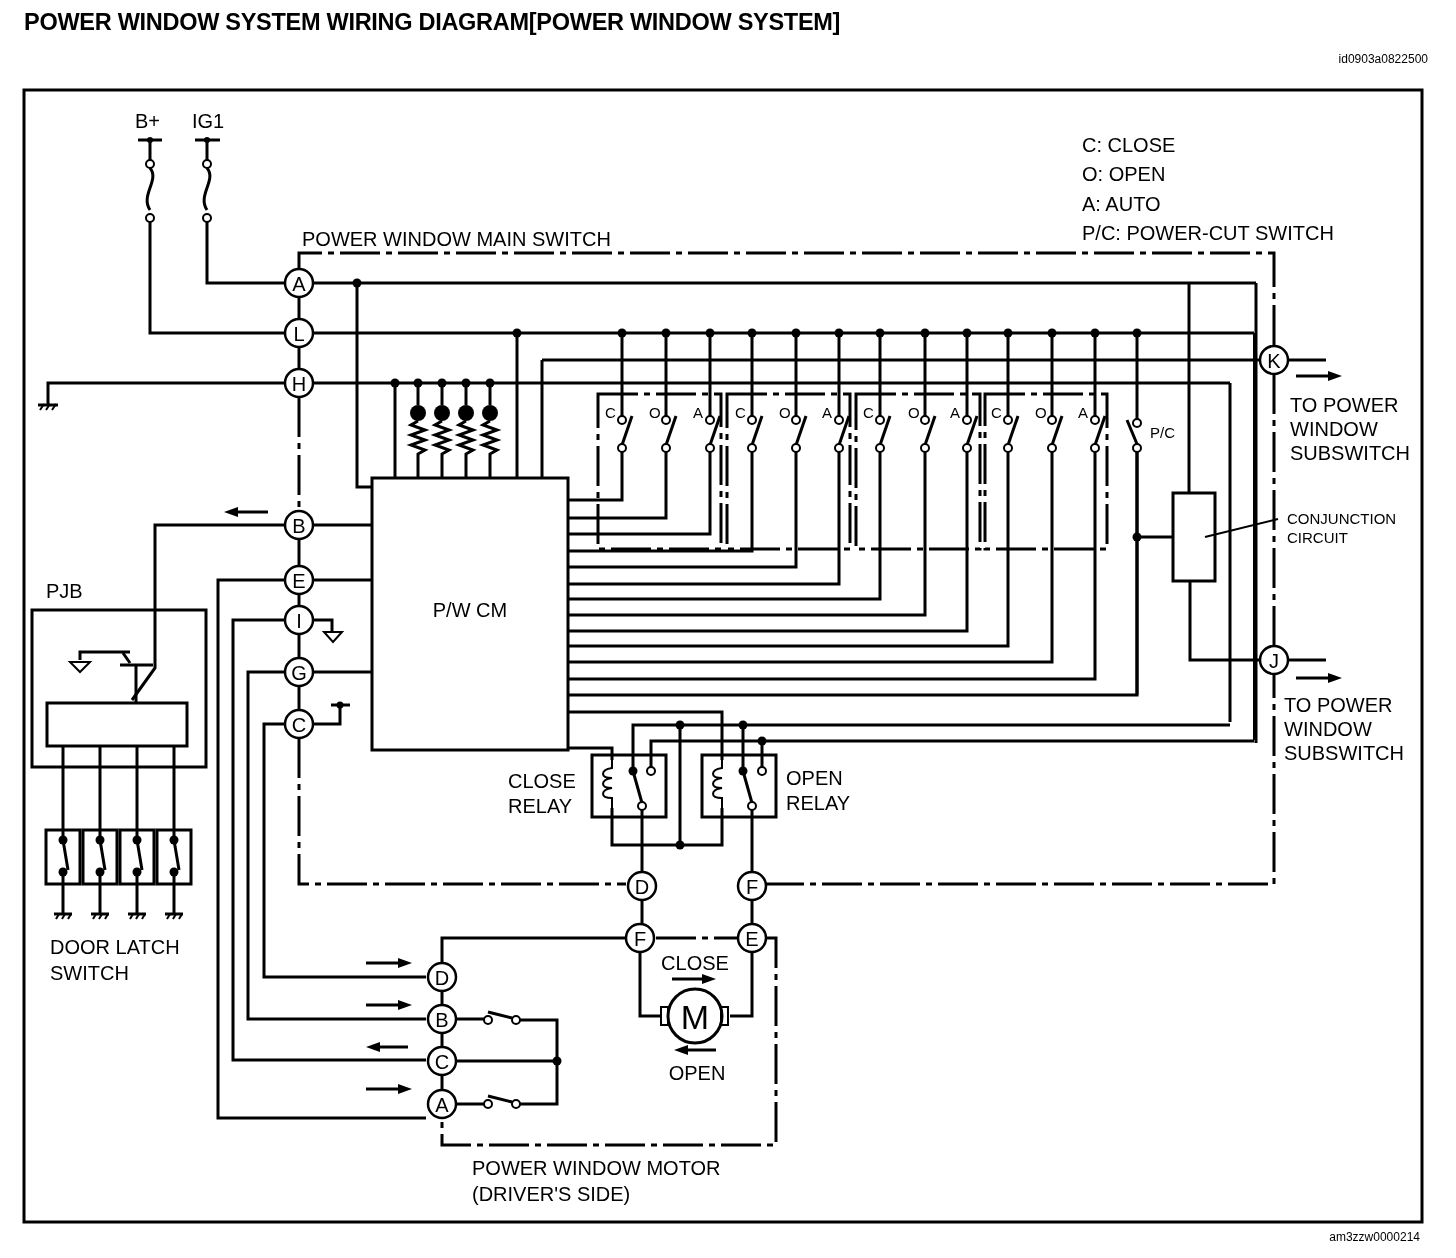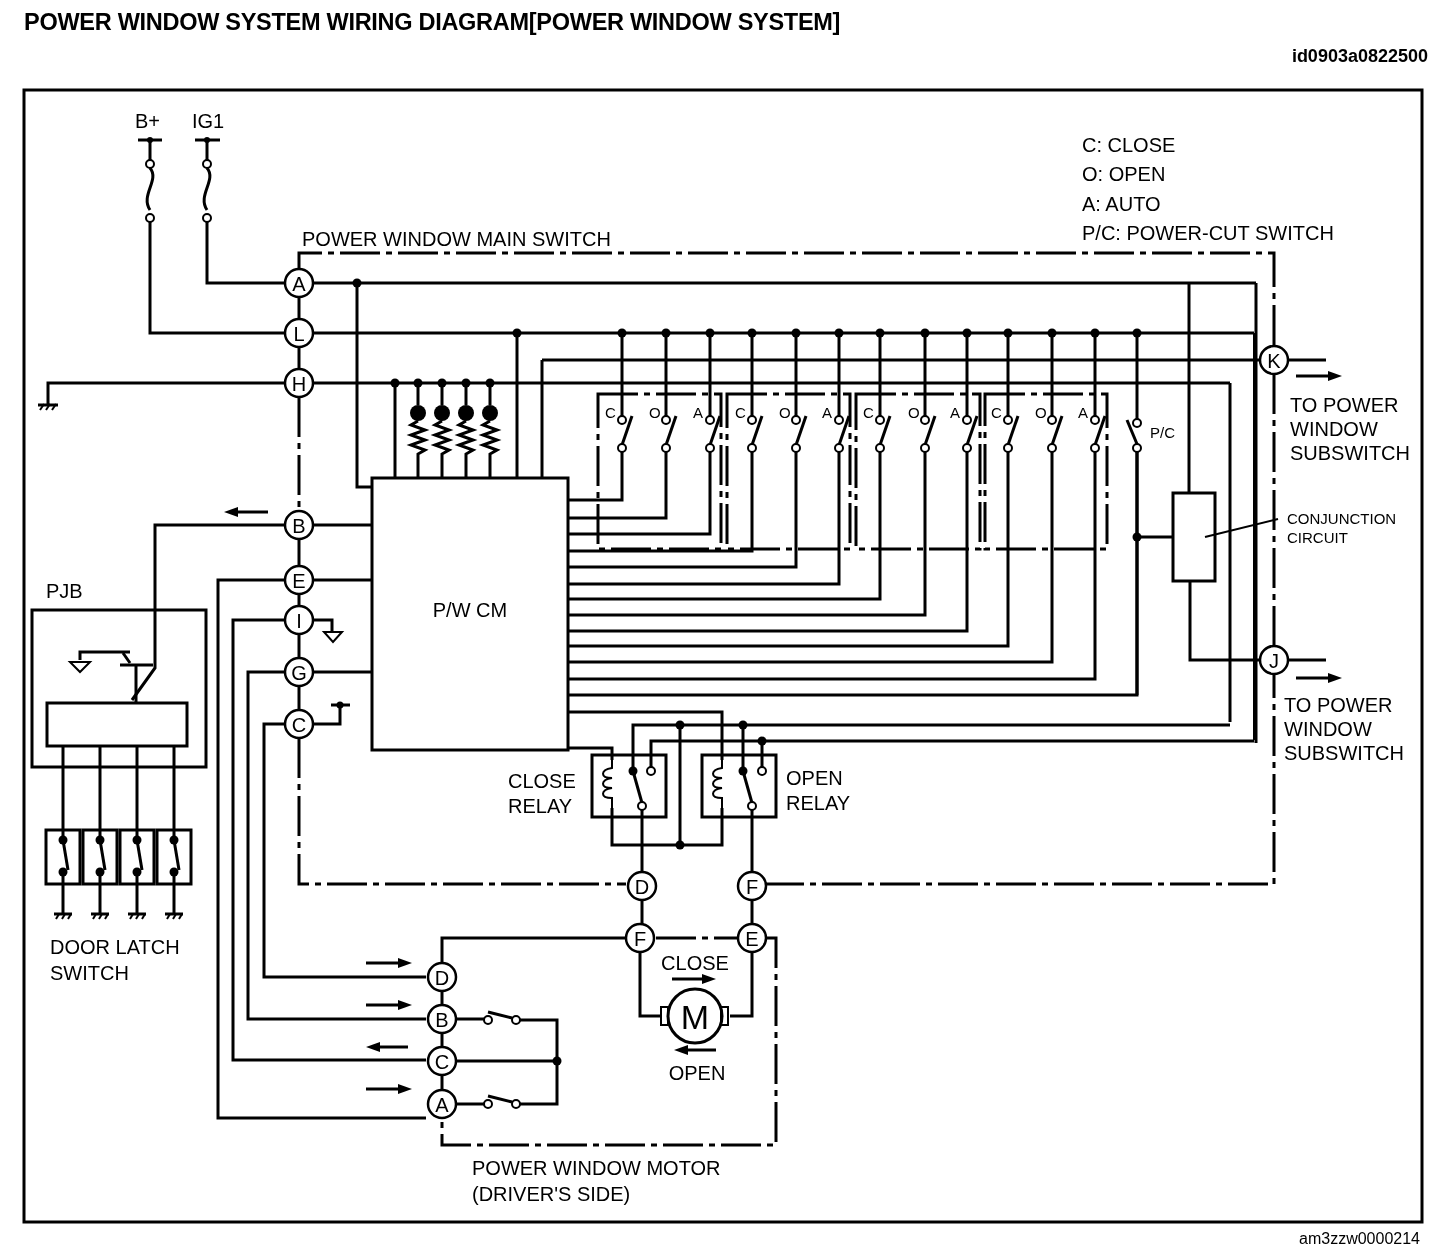--- a/index.html
+++ b/index.html
@@ -1,19 +1,19 @@
 <!DOCTYPE html>
 <html><head>
 <meta charset="utf-8">
 <style>
   html, body { margin:0; padding:0; background:#ffffff; }
   body { width:1456px; height:1258px; position:relative; overflow:hidden; font-family:"Liberation Sans", sans-serif; color:#000; }
   #page-title { position:absolute; left:24px; top:8px; font-size:24px; font-weight:bold; letter-spacing:-0.3px; transform:scaleX(0.98); transform-origin:left top; }
-  #doc-id { position:absolute; right:28px; top:46px; font-size:18px;font-weight:bold; }
-  #fig-id { position:absolute; right:36px; top:1230px; font-size:16px; }
+  #doc-id { position:absolute; right:28px; top:52px; font-size:12px; }
+  #fig-id { position:absolute; right:36px; top:1230px; font-size:12px; }
   svg#diagram { position:absolute; left:0; top:0; }
   svg text { font-family:"Liberation Sans", sans-serif; fill:#000; }
   .w { stroke:#000; stroke-width:3; fill:none; }
   .wt { stroke:#000; stroke-width:2; fill:none; }
   .dash { stroke:#000; stroke-width:3; fill:none; stroke-dasharray:40 6 6 6; }
   .conn { fill:#fff; stroke:#000; stroke-width:2.5; }
   .dot { fill:#000; }
   .term { fill:#fff; stroke:#000; stroke-width:2; }
   .lbl { font-size:20px; }
   .lbl-sm { font-size:15px; }

